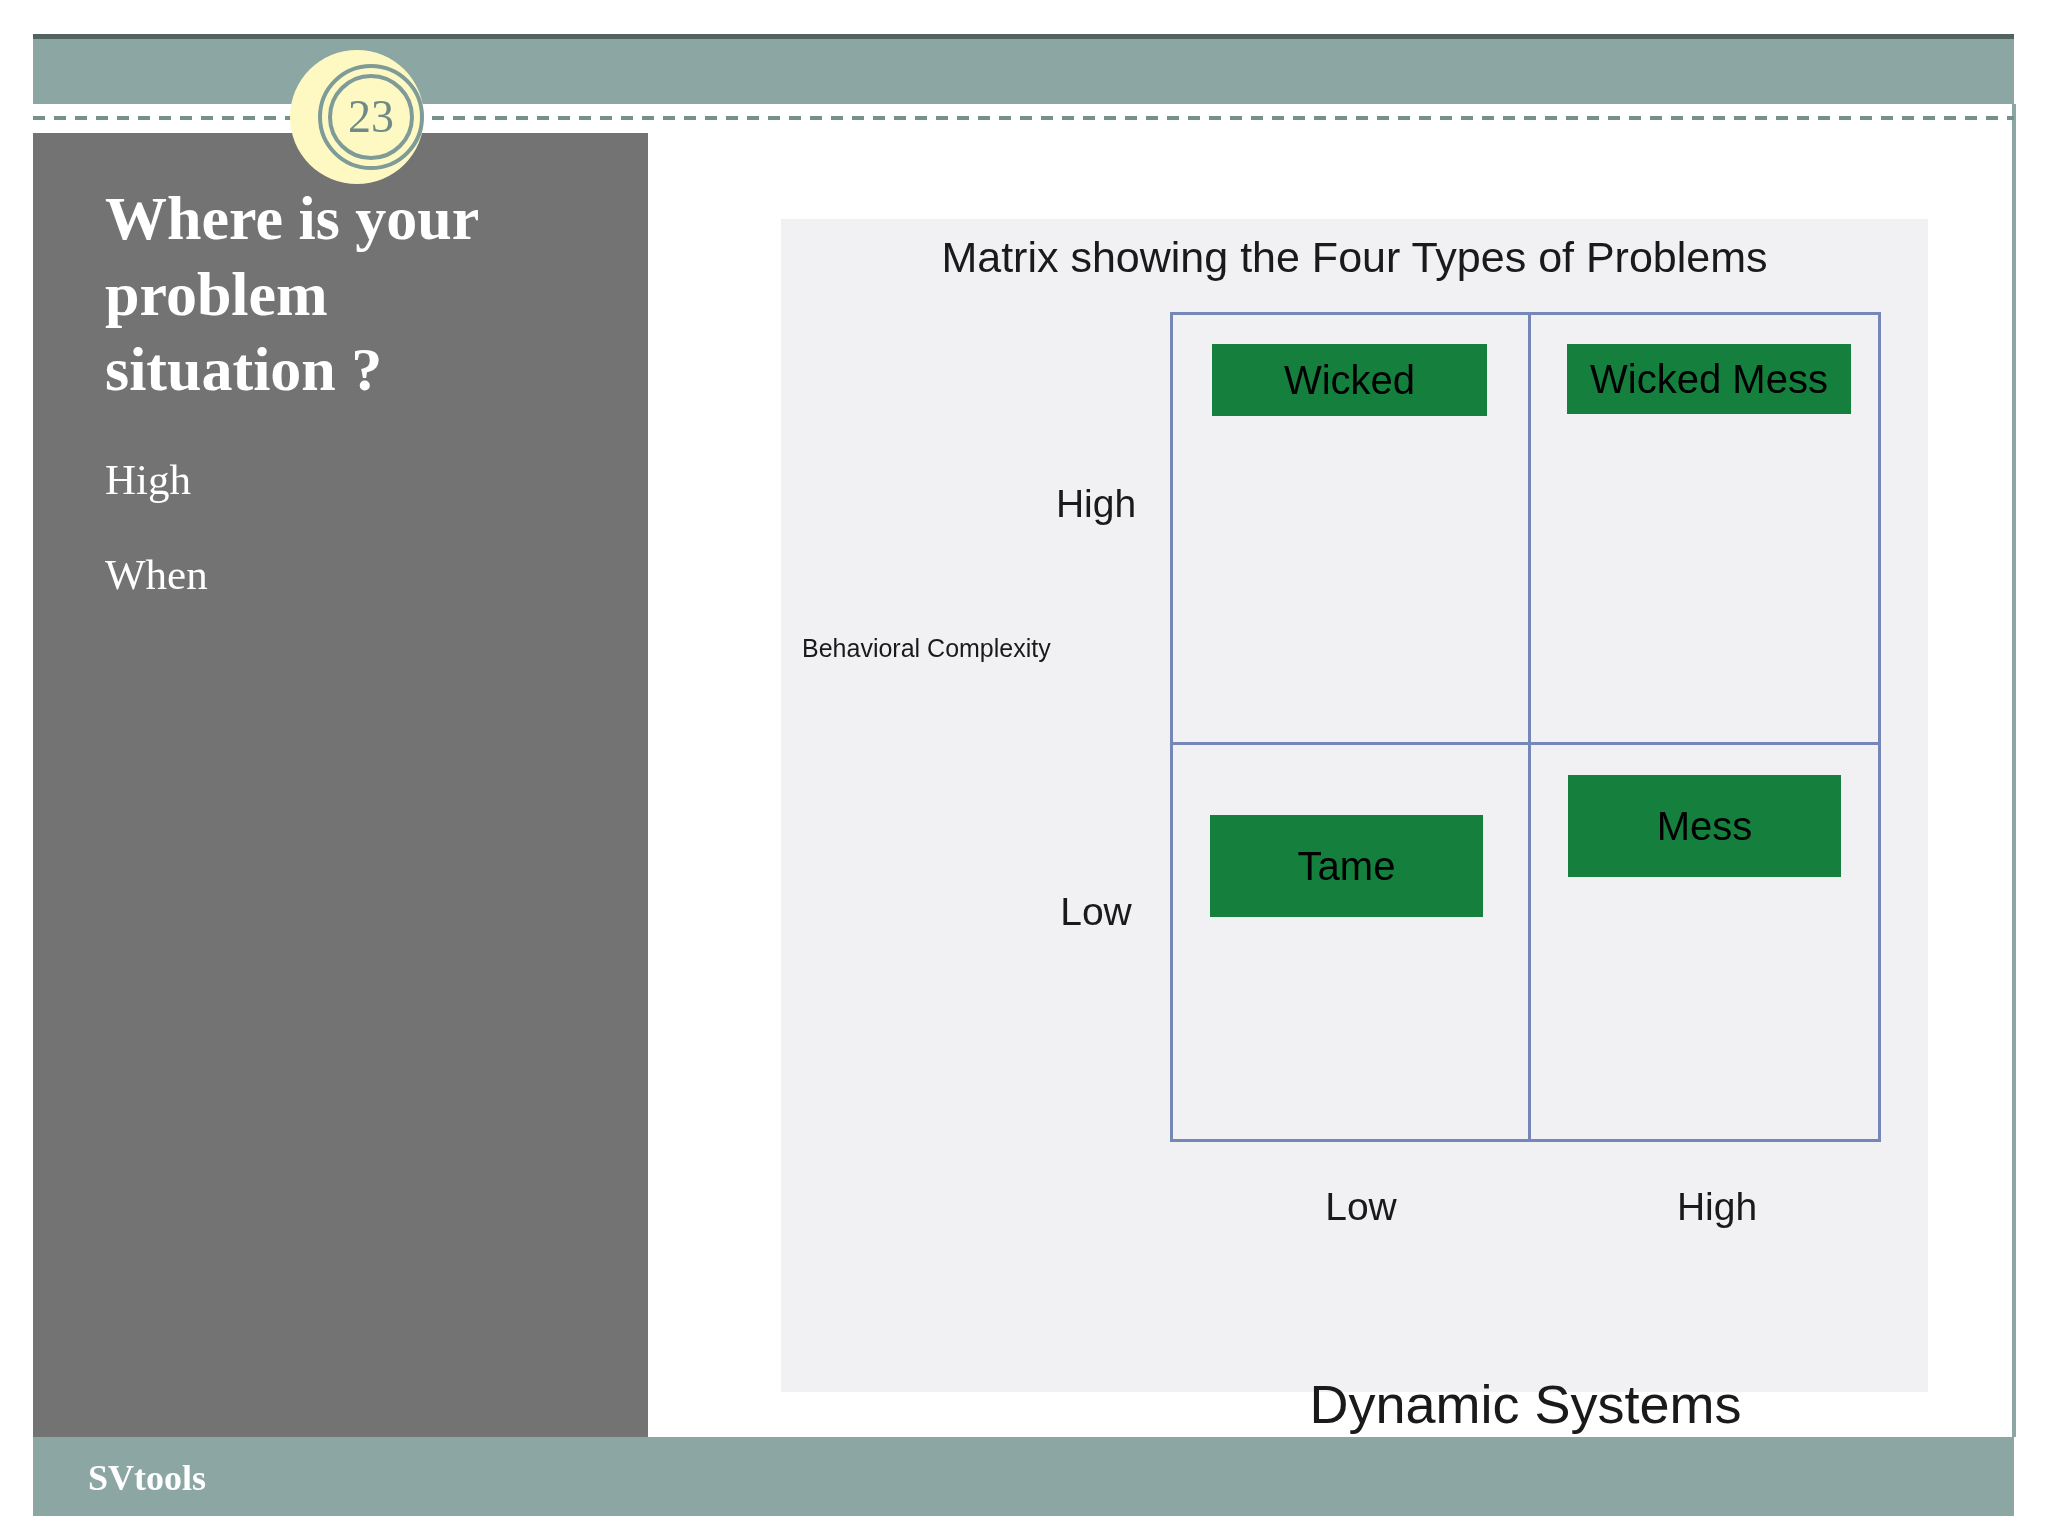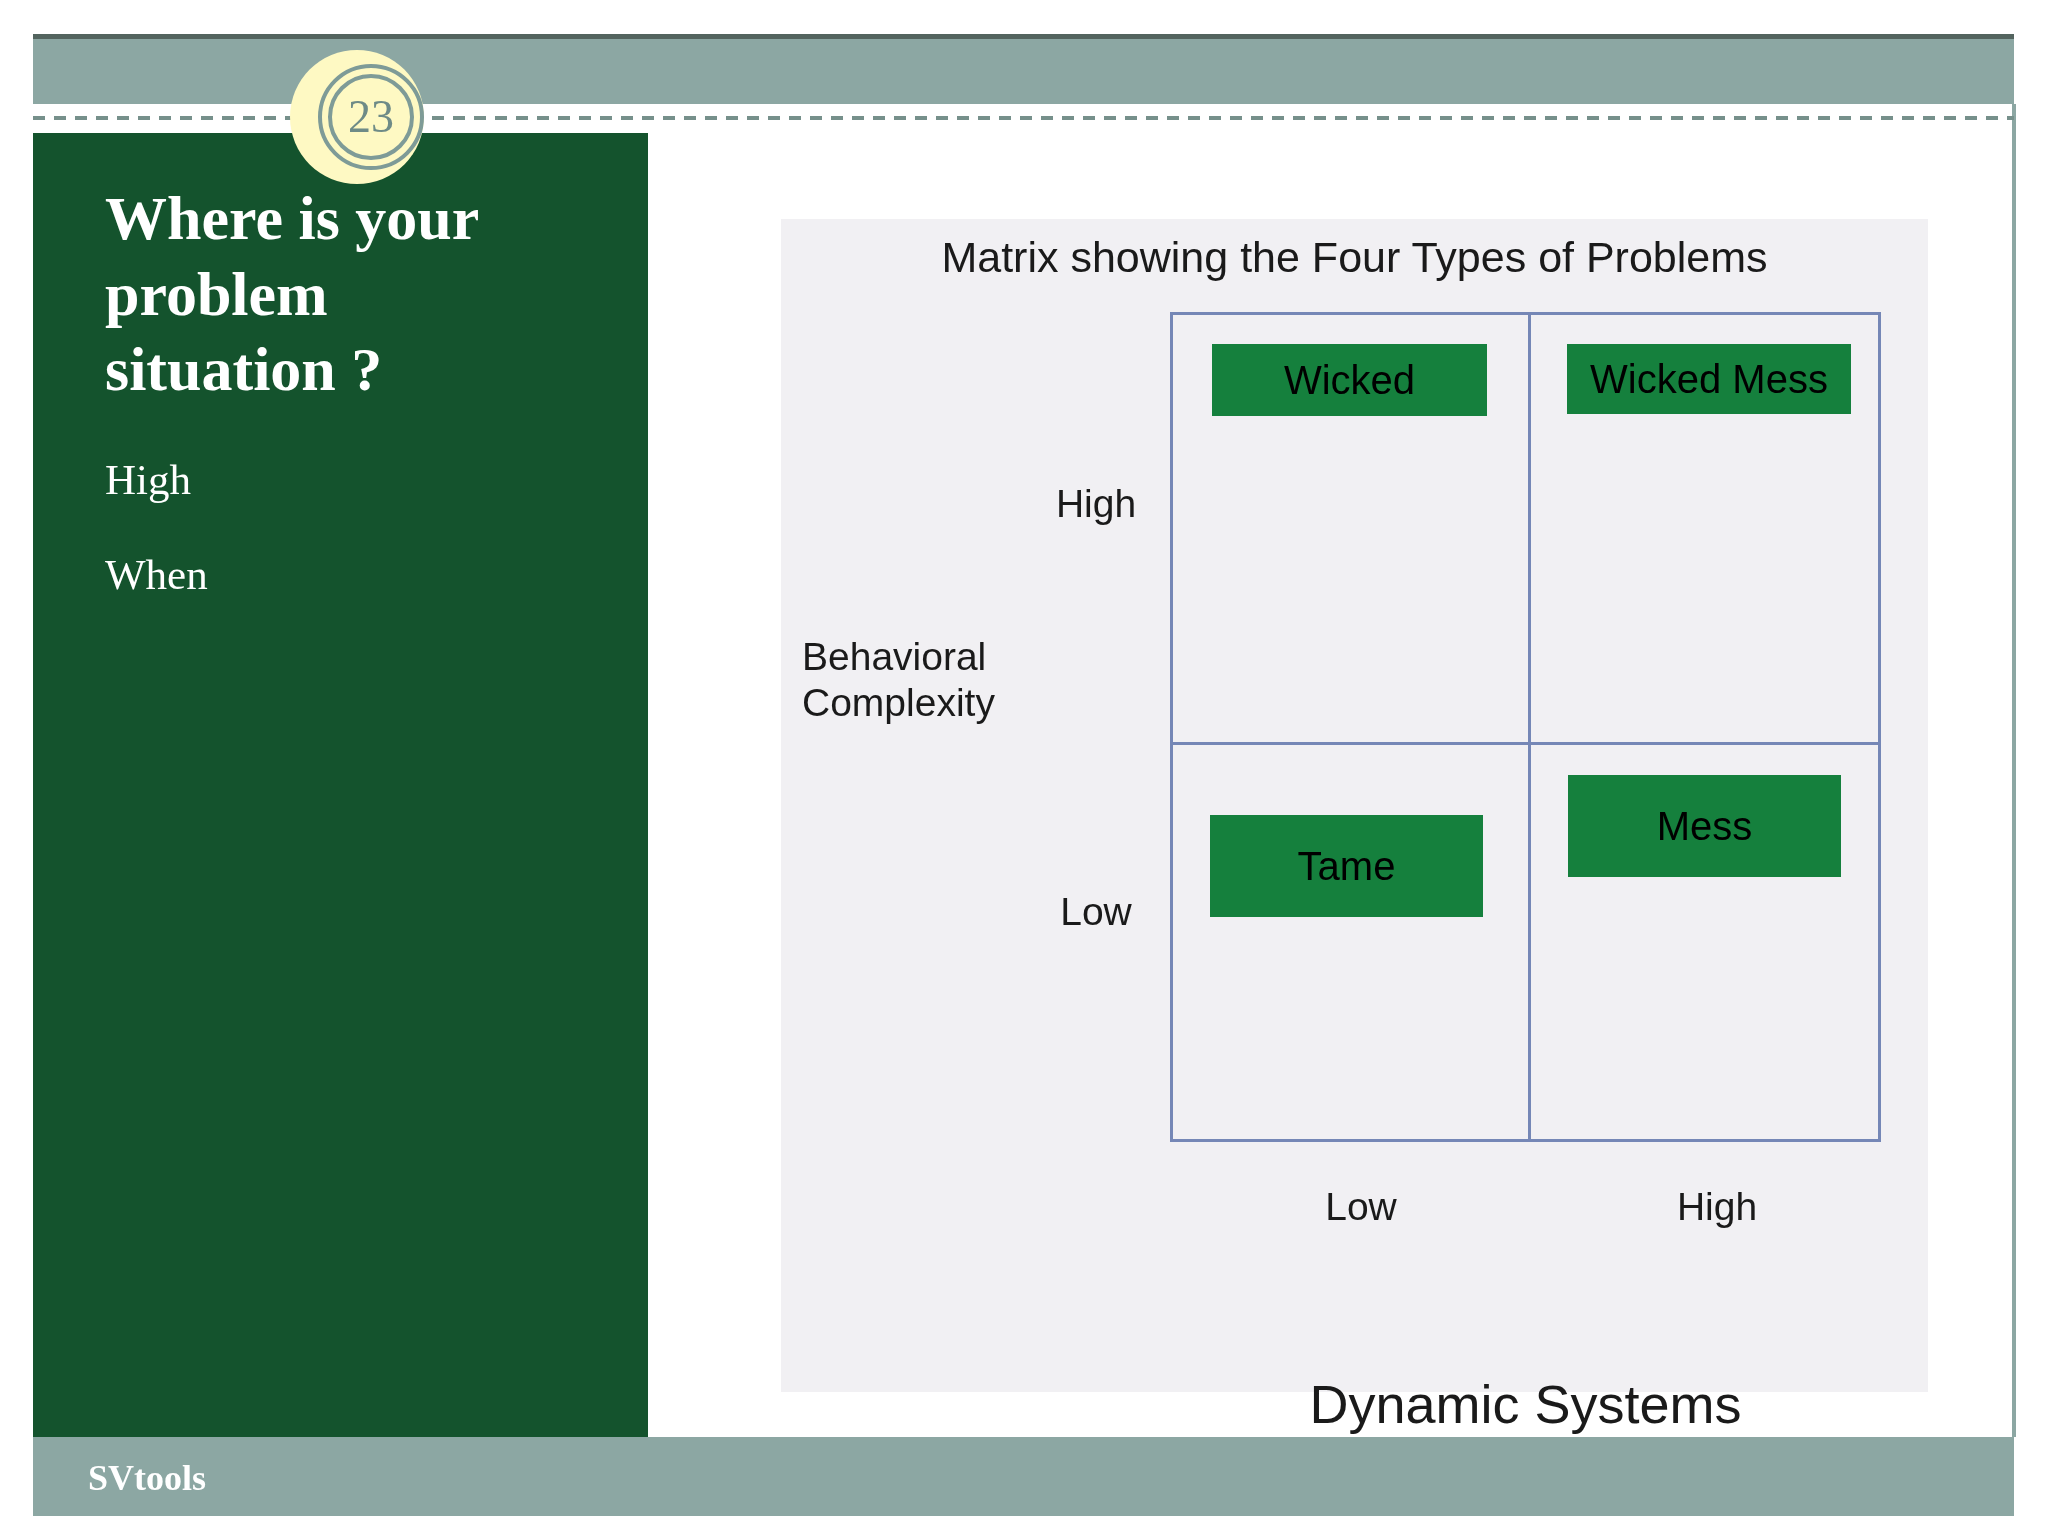--- a/index.html
+++ b/index.html
@@ -56,21 +56,21 @@
     font-size: 46px;
     color: #6E8B87;
     line-height: 1;
   }
 
   
   .left-panel {
     position: absolute;
     left: 33px; top: 133px;
     width: 615px; height: 1304px;
-    background: #14532d;
+    background: #737373;
   }
   .panel-title {
     position: absolute;
     left: 72px; top: 48px;
     width: 462px;
     margin: 0;
     font-family: "Liberation Serif", serif;
     font-weight: bold;
     font-size: 62px;
     line-height: 1.22;
@@ -142,21 +142,21 @@
     line-height: 1;
   }
   .y-tick-high { left: 250px; top: 265px; }
   .y-tick-low  { left: 250px; top: 673px; }
   .x-tick-low  { left: 515px; top: 968px; }
   .x-tick-high { left: 871px; top: 968px; }
 
   .y-axis-label {
     position: absolute;
     left: 21px; top: 415px;
-    font-size: 39px;
+    font-size: 25px;
     line-height: 1.18;
     width: 260px;
   }
   .x-axis-label {
     position: absolute;
     left: 389px; top: 1154px;
     width: 711px;
     text-align: center;
     font-size: 54px;
   }

